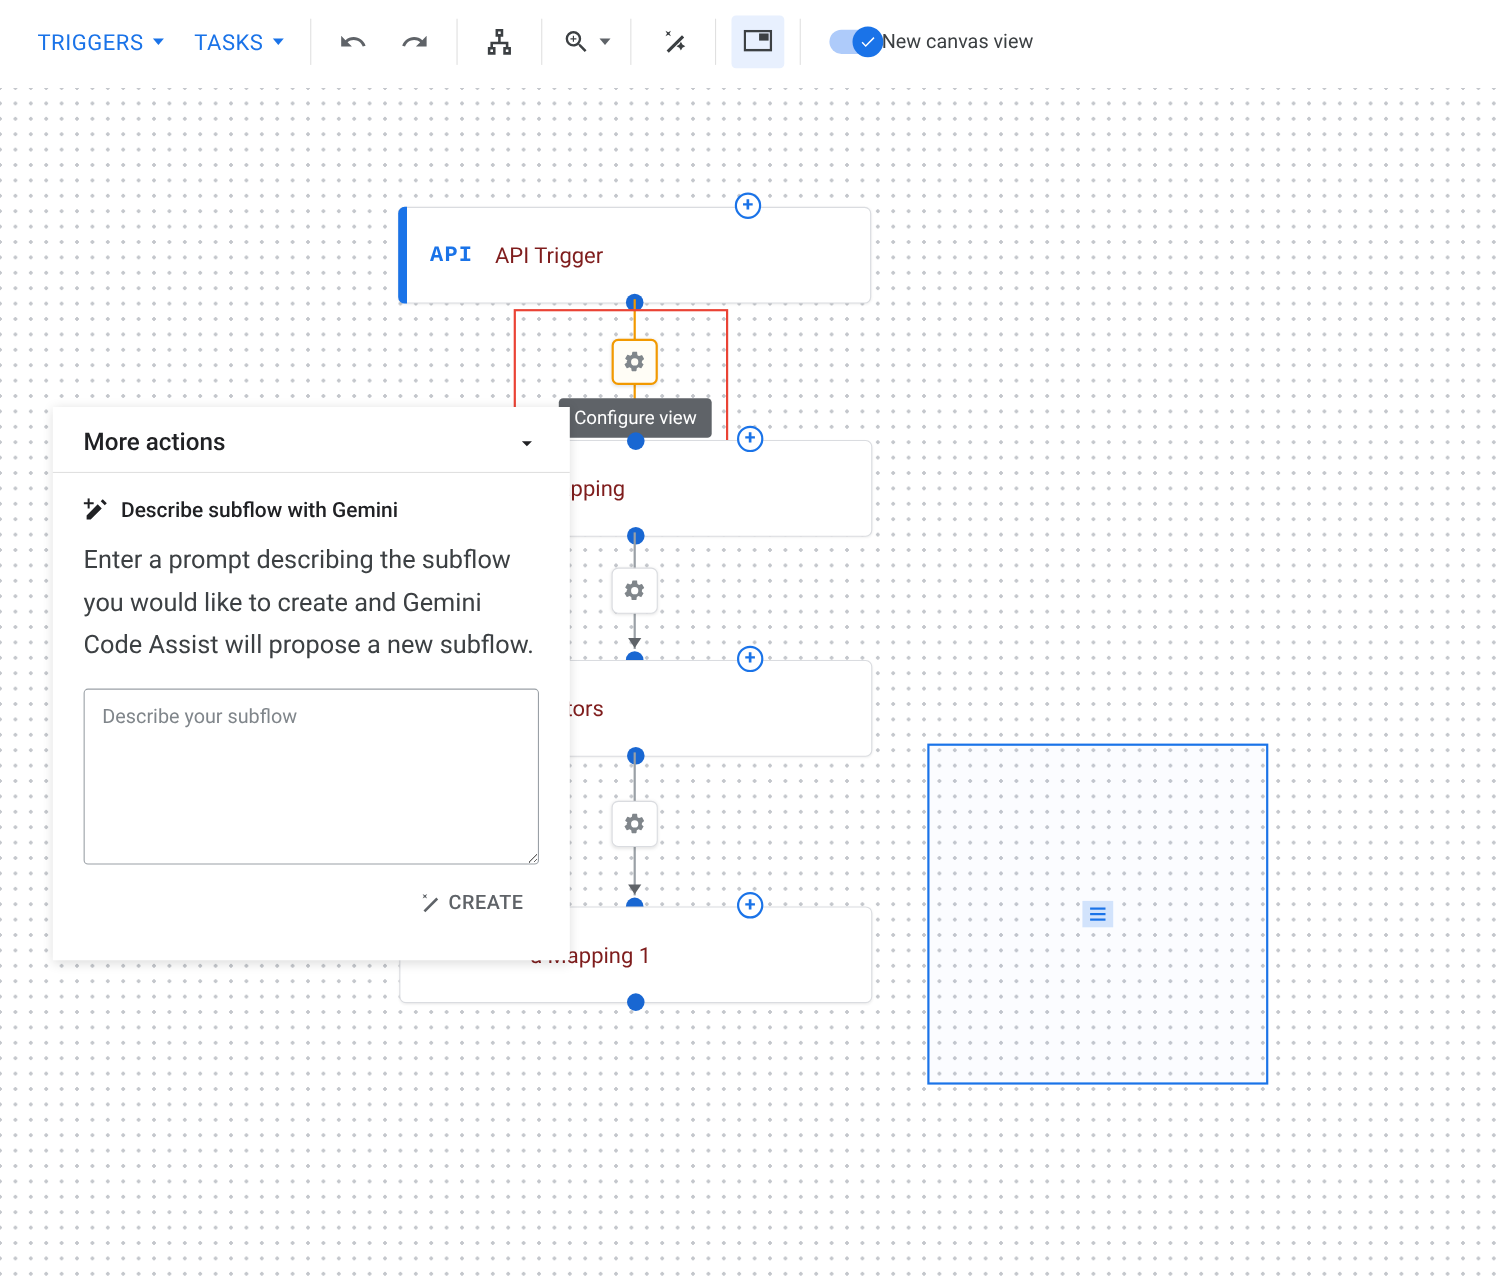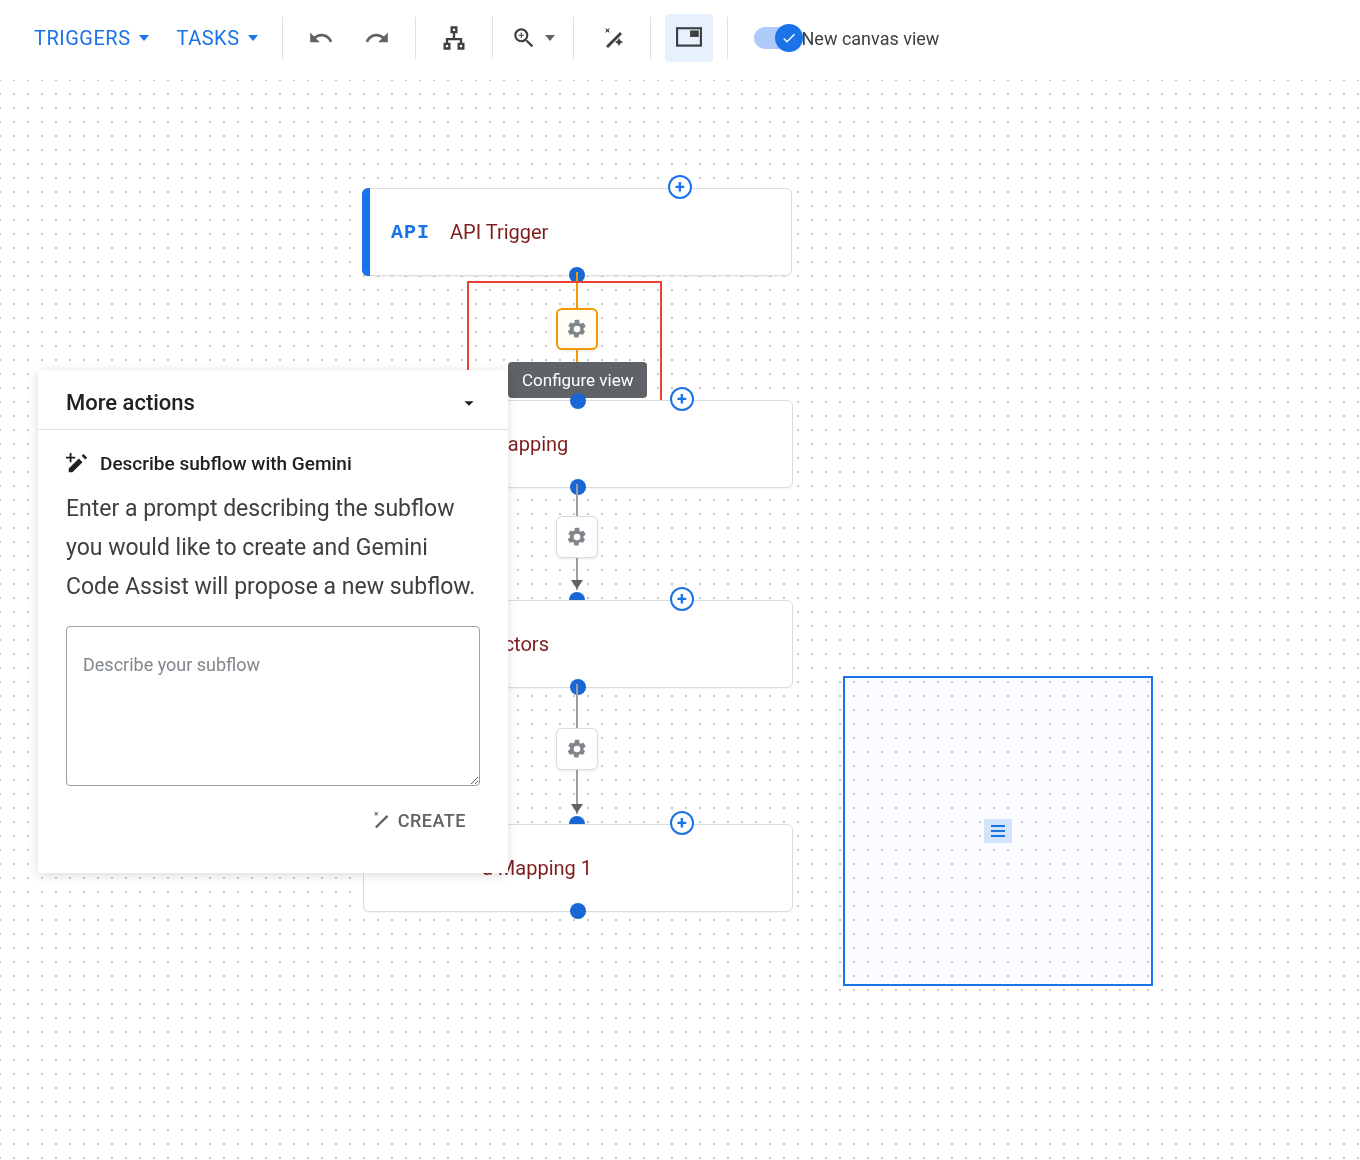--- a/index.html
+++ b/index.html
@@ -238,21 +238,21 @@
     color: #fff;
     padding: 8px 14px;
     border-radius: 4px;
     font-size: 17px;
     white-space: nowrap;
   }
 
   
   .panel {
     position: absolute;
-    left: 38px;
+    left: 48px;
     top: 370px;
     width: 470px;
     background: #fff;
     box-shadow: 0 2px 10px rgba(0,0,0,0.15);
     z-index: 20;
   }
   .panel-header {
     display: flex;
     align-items: center;
     justify-content: space-between;
@@ -280,34 +280,35 @@
     font-size: 23px;
     color: #3c4043;
     line-height: 1.7;
     margin-bottom: 20px;
   }
   .subflow-textarea {
     width: 100%;
     height: 160px;
     border: 1px solid #9aa0a6;
     border-radius: 4px;
-    padding: 27px 16px;
+    padding: 14px 16px;
     font-size: 18px;
     font-family: inherit;
     resize: both;
     color: #3c4043;
   }
   .subflow-textarea::placeholder { color: #80868b; }
   .create-row {
     display: flex;
     justify-content: flex-end;
     padding: 10px 0 18px;
   }
   .create-btn {
     display: flex;
+    align-items: center;
     gap: 8px;
     color: #5f6368;
     font-size: 18px;
     font-weight: 500;
     letter-spacing: 0.5px;
     padding: 10px 14px;
     cursor: pointer;
   }
   .panel-footer {
     border-top: 1px solid #e0e0e0;

